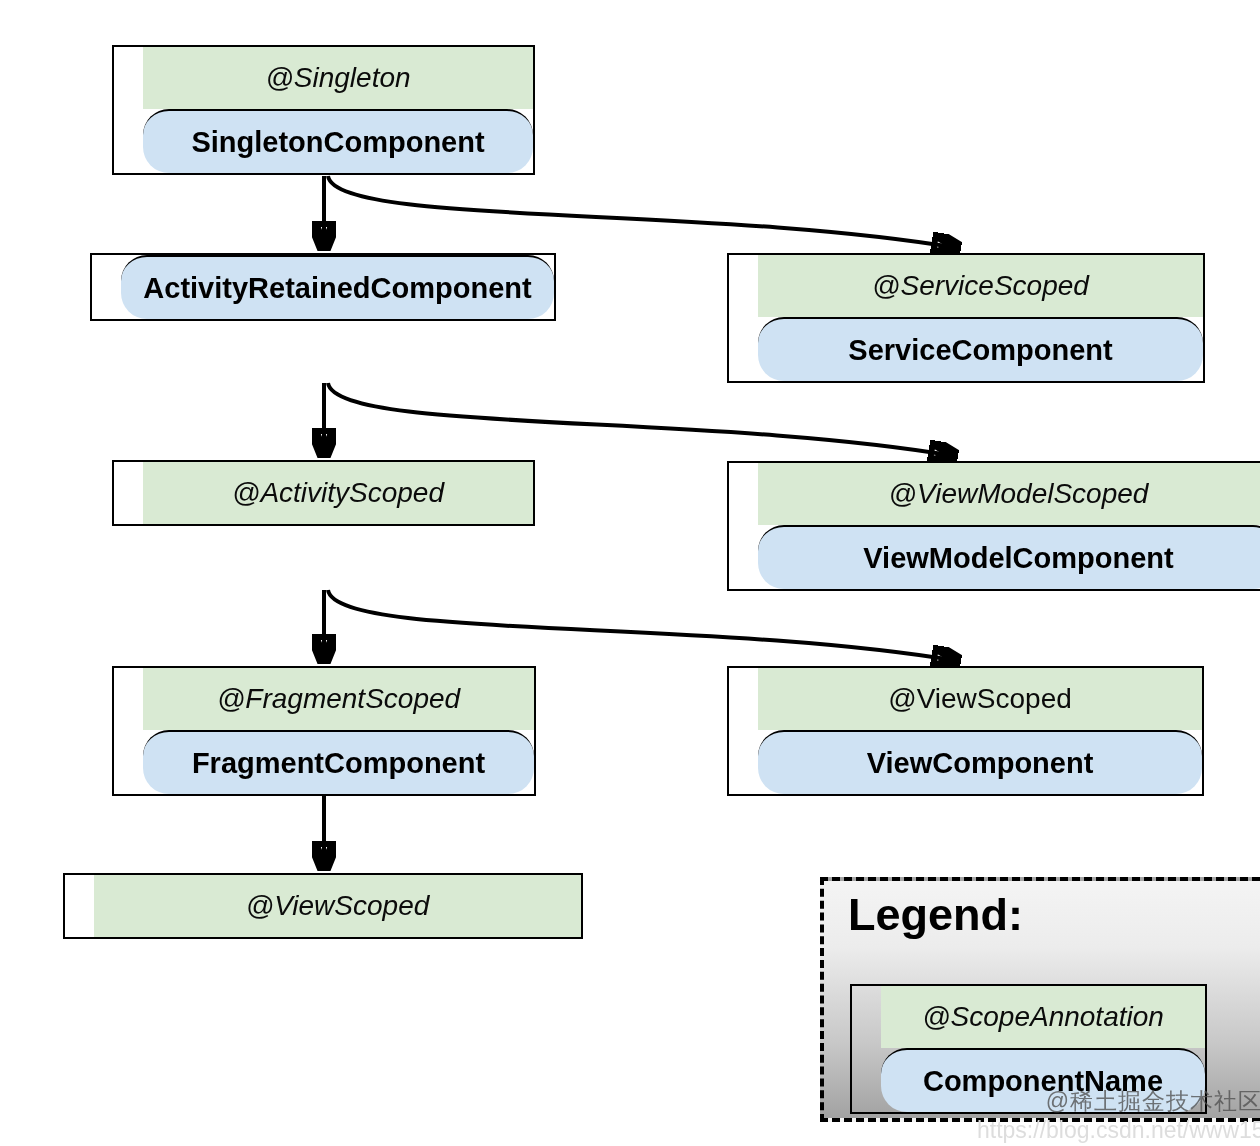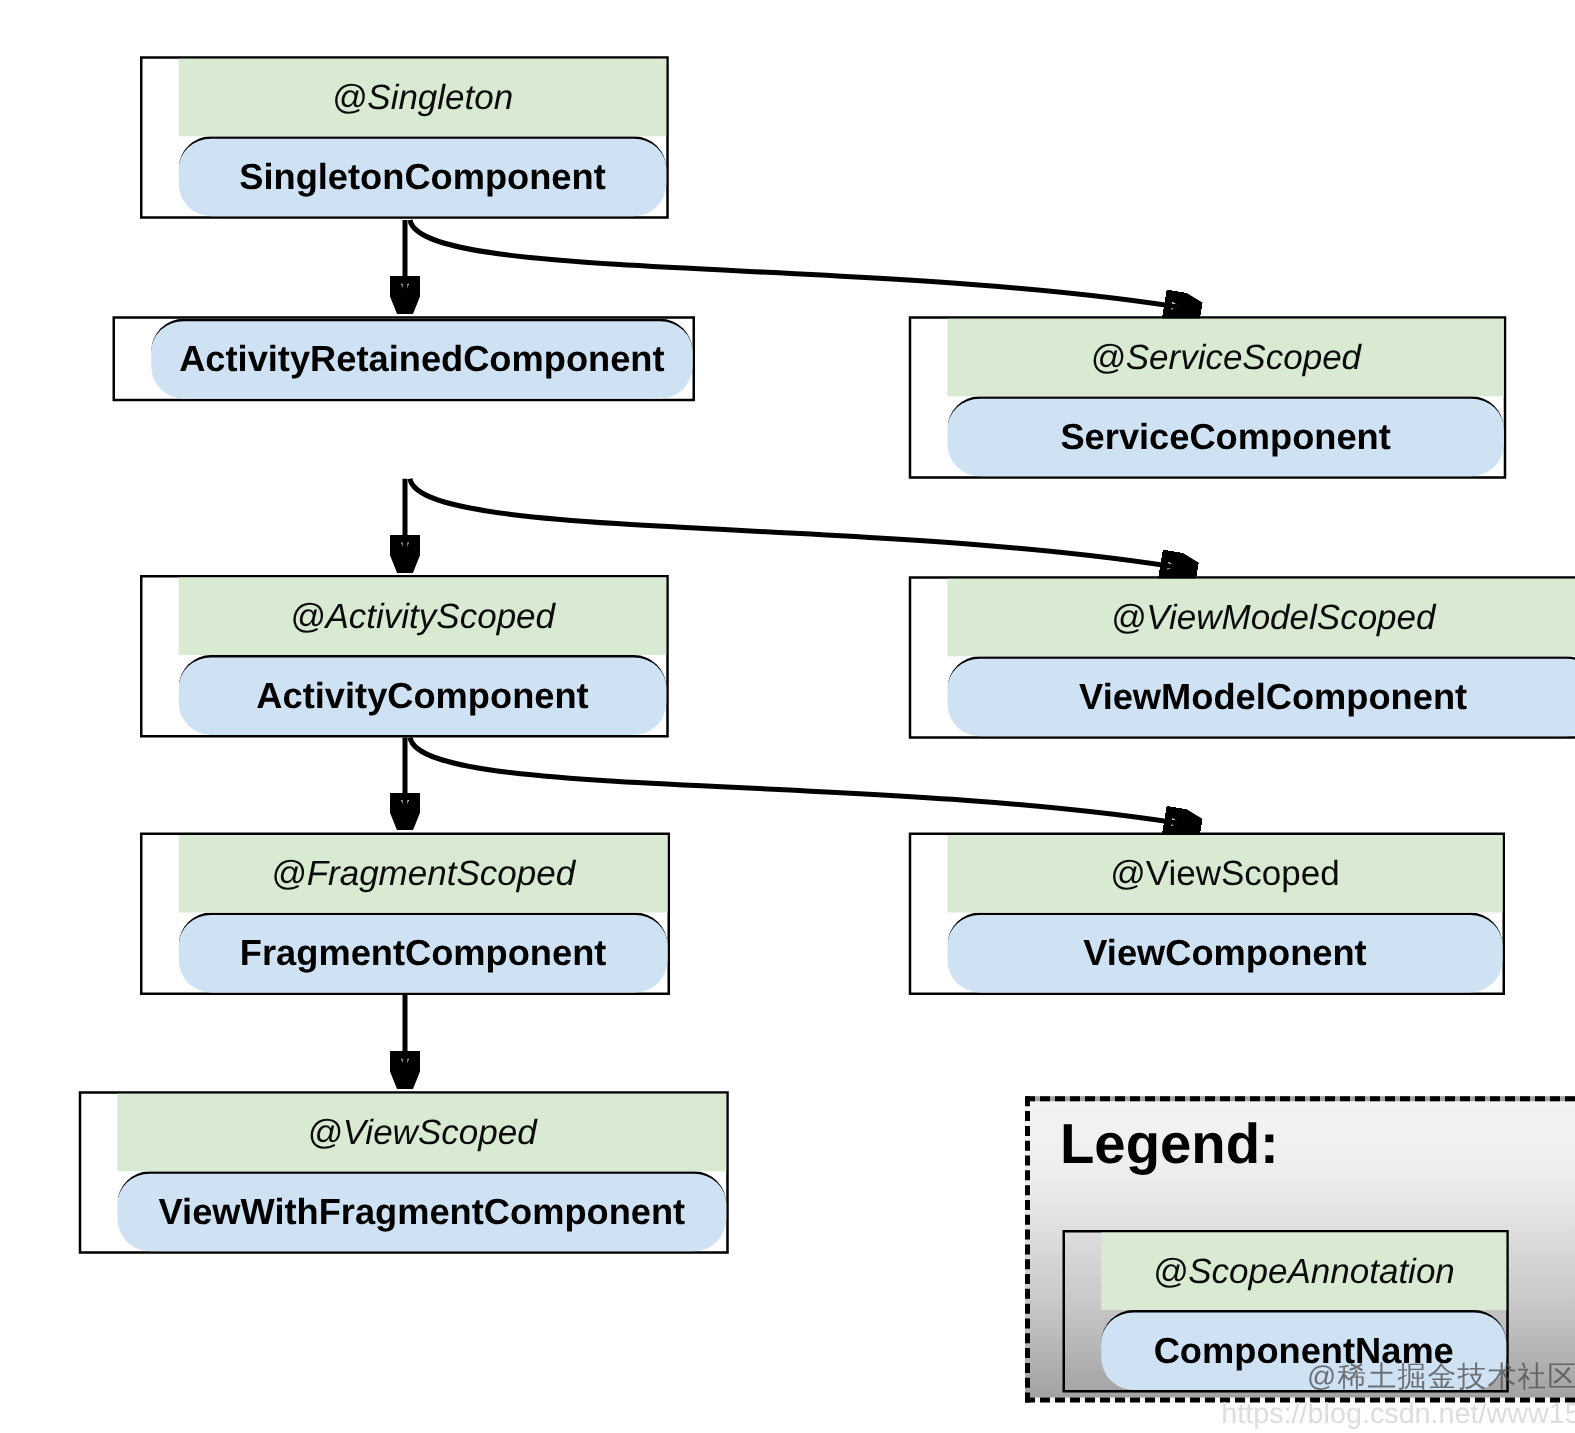--- a/index.html
+++ b/index.html
@@ -114,41 +114,39 @@
     <div class="comp">ActivityRetainedComponent</div>
   </div>
 
   <div class="node n-service">
     <div class="scope">@ServiceScoped</div>
     <div class="comp">ServiceComponent</div>
   </div>
 
   <div class="node n-activity">
     <div class="scope">@ActivityScoped</div>
-    <div class="comp">ActivityComponent</div>
   </div>
 
   <div class="node n-viewmodel">
     <div class="scope">@ViewModelScoped</div>
     <div class="comp">ViewModelComponent</div>
   </div>
 
   <div class="node n-fragment">
     <div class="scope">@FragmentScoped</div>
     <div class="comp">FragmentComponent</div>
   </div>
 
   <div class="node n-view">
     <div class="scope upright">@ViewScoped</div>
     <div class="comp">ViewComponent</div>
   </div>
 
   <div class="node n-viewfrag">
     <div class="scope">@ViewScoped</div>
-    <div class="comp">ViewWithFragmentComponent</div>
   </div>
 
   <div class="legend">
     <div class="legend-title">Legend:</div>
     <div class="node">
       <div class="scope">@ScopeAnnotation</div>
       <div class="comp">ComponentName</div>
     </div>
     <div class="wm-community">@稀土掘金技术社区</div>
   </div>

